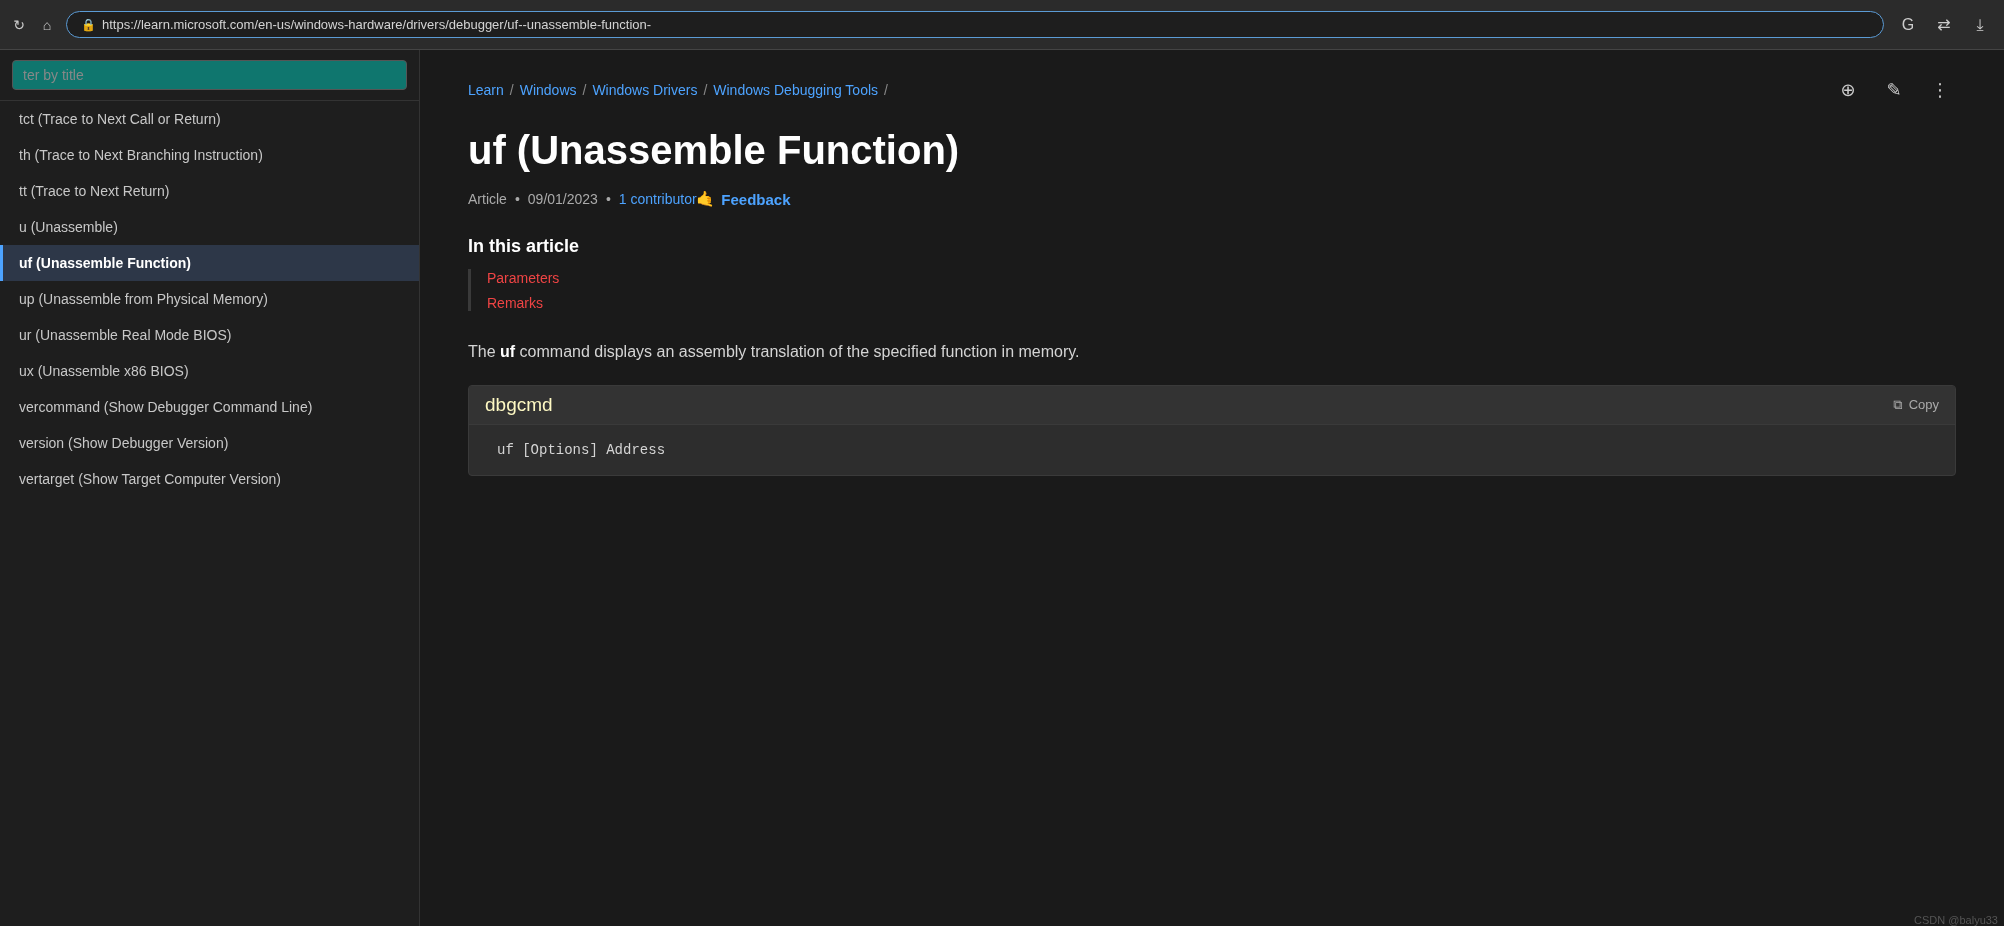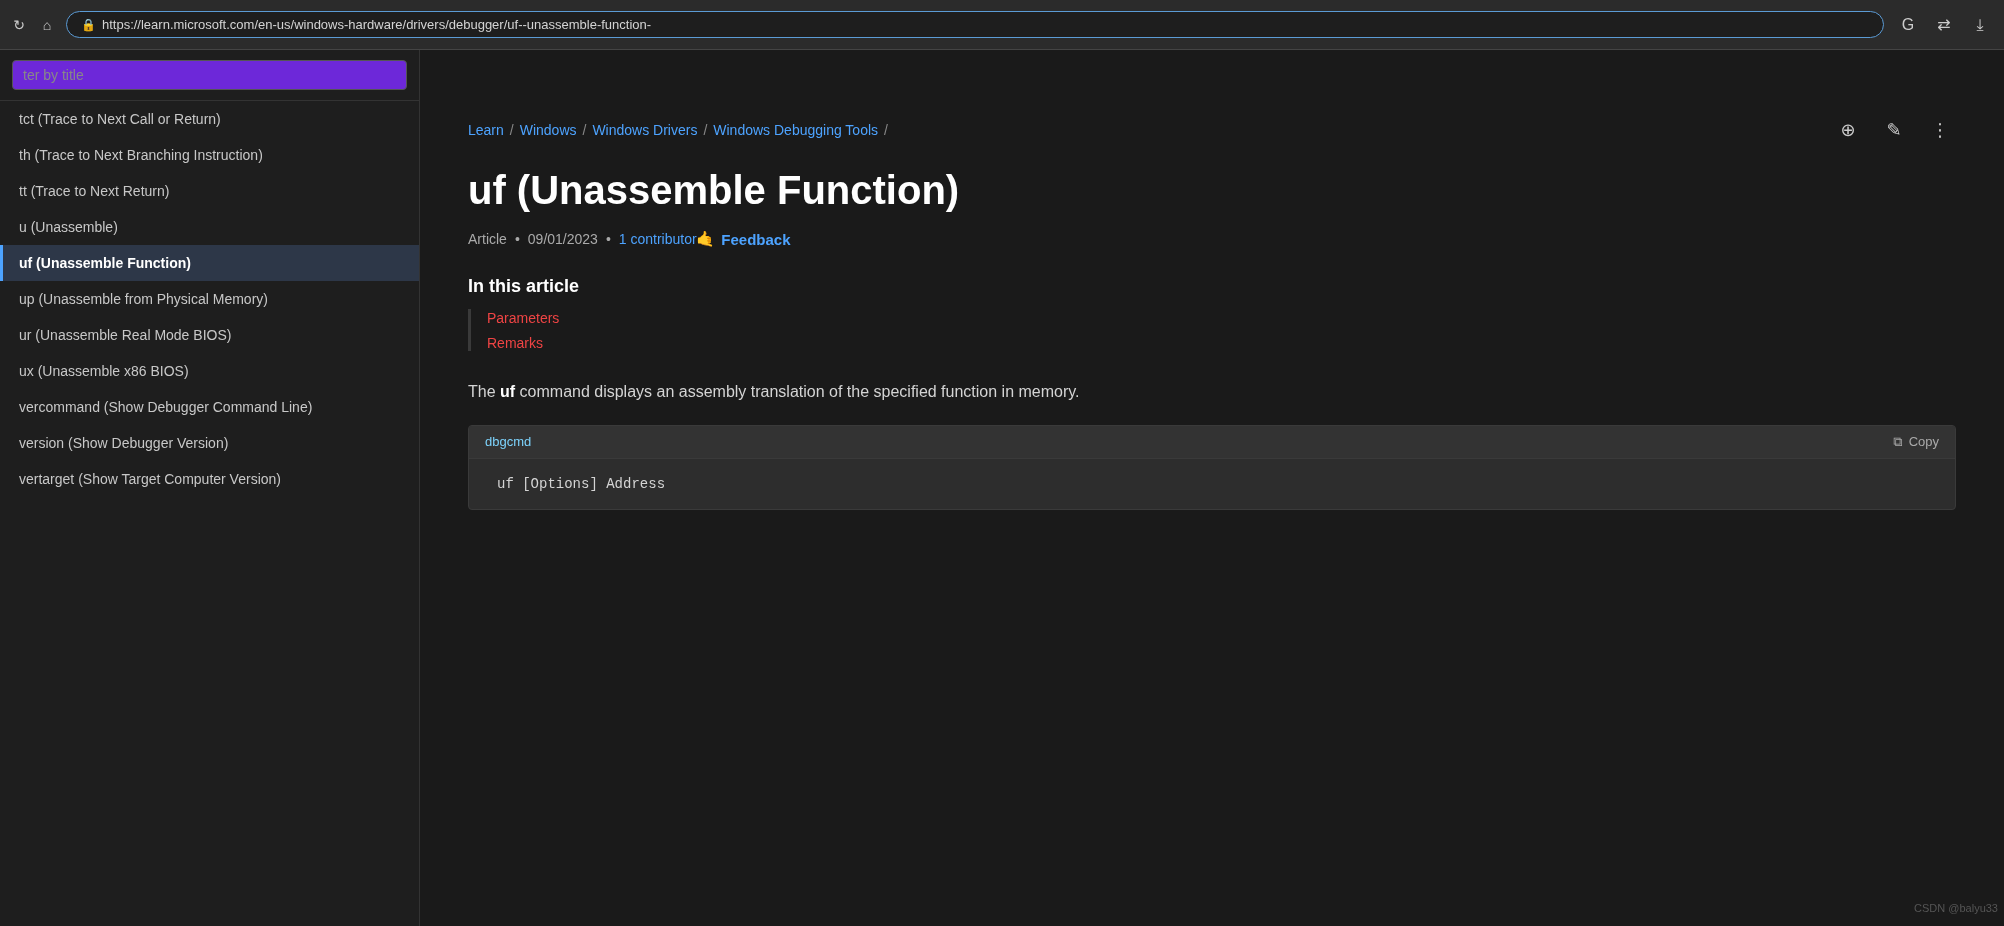--- a/index.html
+++ b/index.html
@@ -72,21 +72,21 @@
       border-right: 1px solid #333;
       overflow-y: auto;
       flex-shrink: 0;
     }
     .sidebar-filter {
       padding: 10px 12px;
       border-bottom: 1px solid #333;
     }
     .sidebar-filter input {
       width: 100%;
-      background: #6d28d9;
+      background: #0f766e;
       border: 1px solid #555;
       border-radius: 4px;
       color: #d4d4d4;
       padding: 6px 10px;
       font-size: 14px;
     }
     .sidebar-filter input::placeholder { color: #888; }
     .sidebar-items { list-style: none; }
     .sidebar-item {
       padding: 10px 16px;
@@ -101,21 +101,20 @@
       color: #ffffff;
       font-weight: 600;
     }
 
     
     .content-area {
       flex: 1;
       background: #1a1a1a;
       padding: 24px 48px;
       overflow-y: auto;
-      margin-top: 40px;
     }
 
     
     .breadcrumb {
       display: flex;
       align-items: center;
       gap: 6px;
       font-size: 14px;
       margin-bottom: 20px;
       justify-content: space-between;
@@ -210,22 +209,22 @@
     }
     .code-block-header {
       background: #333;
       padding: 8px 16px;
       display: flex;
       justify-content: space-between;
       align-items: center;
       border-bottom: 1px solid #3a3a3a;
     }
     .code-lang {
-      color: #7dd3fc;
-      font-size: 13px;
+      color: #fef9c3;
+      font-size: 19px;
     }
     .copy-btn {
       display: flex;
       align-items: center;
       gap: 6px;
       background: transparent;
       border: none;
       color: #aaa;
       font-size: 13px;
       cursor: pointer;
@@ -234,21 +233,21 @@
       padding: 14px 28px;
       font-family: 'Consolas', 'Courier New', monospace;
       font-size: 14px;
       color: #d4d4d4;
       line-height: 1.6;
     }
 
     
     .watermark {
       position: fixed;
-      bottom: 12px;
+      bottom: 0;
       right: 6px;
       font-size: 11px;
       color: #555;
     }
 
     ::-webkit-scrollbar { width: 6px; }
     ::-webkit-scrollbar-track { background: #1a1a1a; }
     ::-webkit-scrollbar-thumb { background: #444; border-radius: 3px; }
   </style>
 </head>

